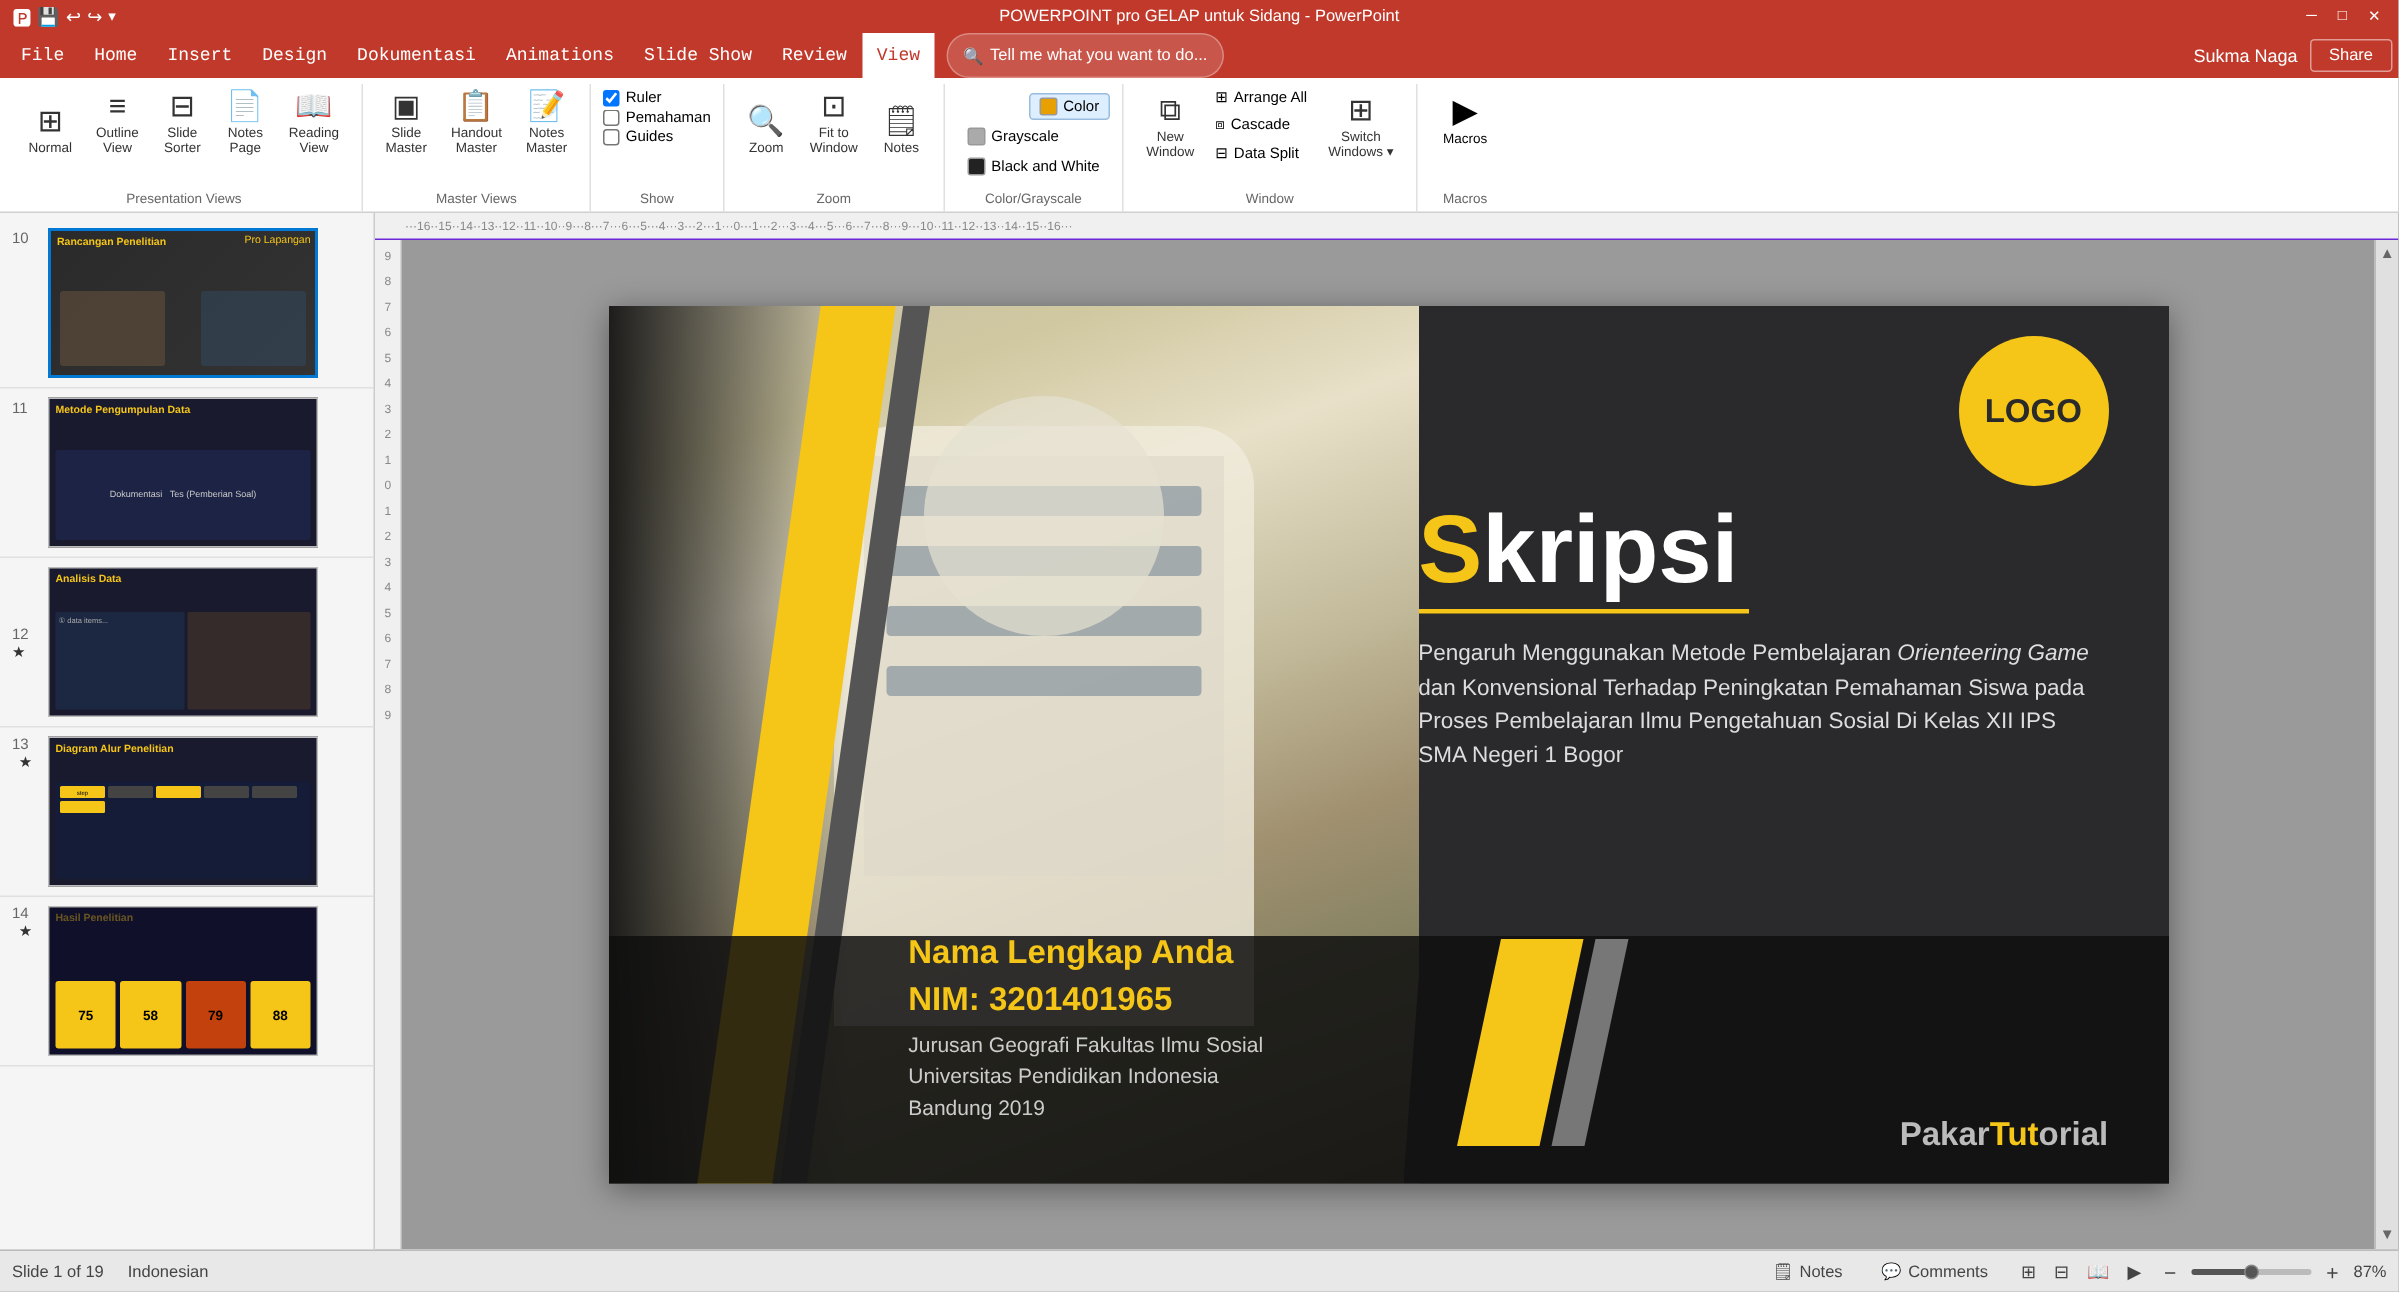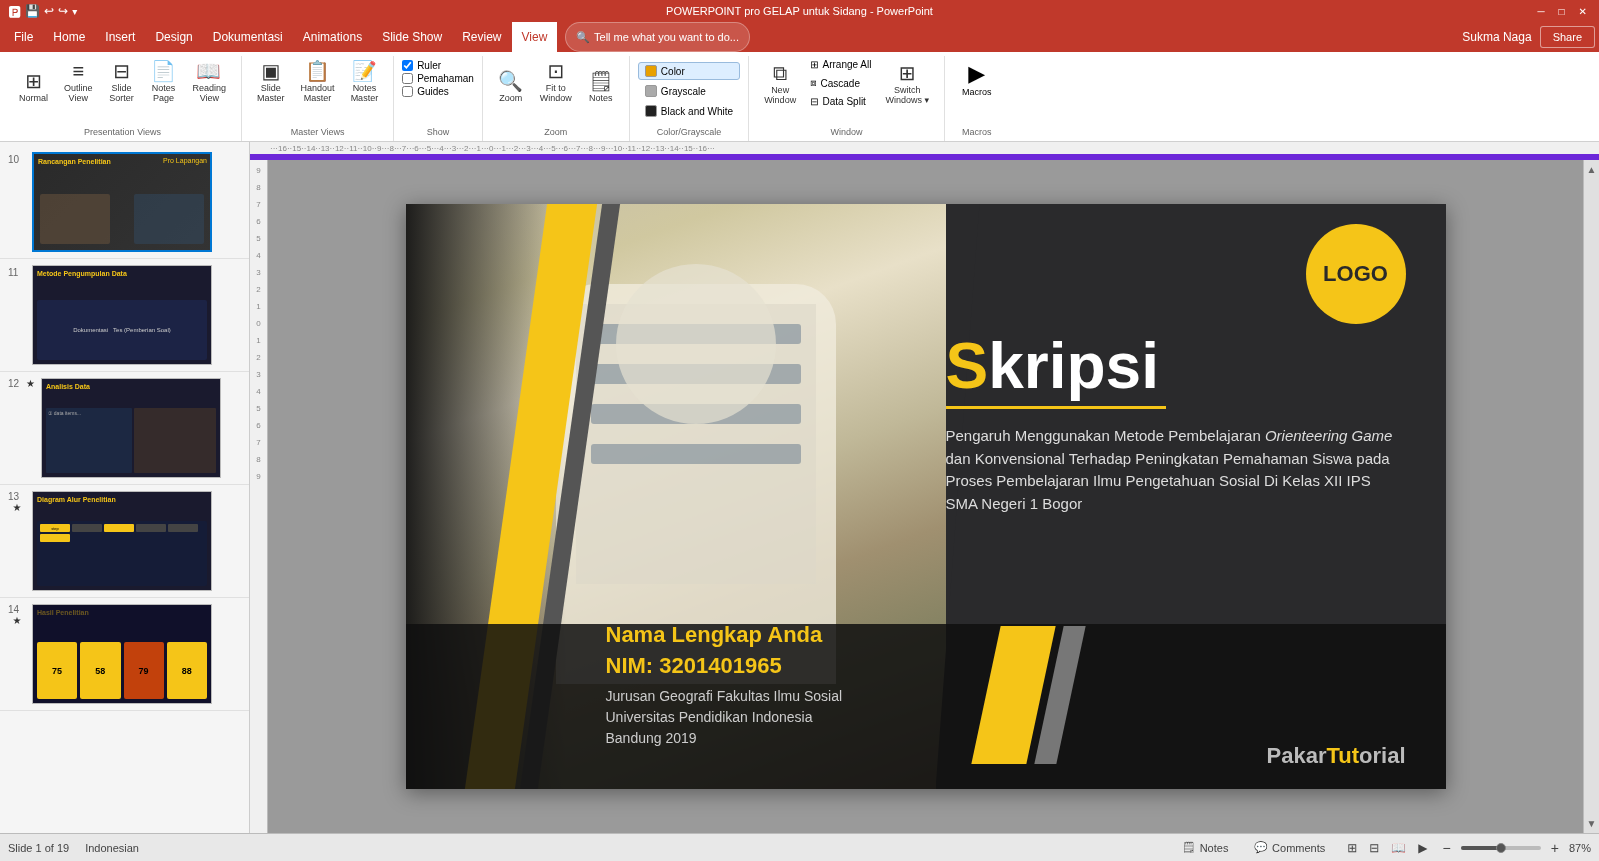--- a/index.html
+++ b/index.html
@@ -28,20 +28,21 @@
       align-items: stretch;
       padding: 0 4px;
     }
     .menu-item {
       color: white;
       padding: 0 10px;
       display: flex;
       align-items: center;
       font-size: 12px;
       cursor: pointer;
+      font-family: Liberation Mono, monospace;
     }
     .menu-item.active { background: white; color: #c0392b; }
 
     
     .ribbon {
       background: white;
       border-bottom: 1px solid #d0d0d0;
       display: flex;
       align-items: stretch;
       padding: 4px 4px 0 4px;
@@ -107,21 +108,21 @@
     .color-btn {
       display: flex;
       align-items: center;
       gap: 4px;
       padding: 2px 6px;
       border-radius: 3px;
       cursor: pointer;
       font-size: 10px;
       border: 1px solid transparent;
     }
-    .color-btn.active { background: #ddeeff; border-color: #99bbdd; }
+    .color-btn.active { background: #ddeeff; border-color: #99bbdd; margin-left: 48px; }
     .color-dot { width: 12px; height: 12px; border-radius: 2px; border: 1px solid #999; }
     .window-small-btn {
       display: flex;
       align-items: center;
       gap: 4px;
       padding: 2px 4px;
       cursor: pointer;
       border-radius: 2px;
       border: 1px solid transparent;
       font-size: 10px;
@@ -164,21 +165,21 @@
       flex: 1;
       background: #9a9a9a;
       display: flex;
       flex-direction: column;
       overflow: hidden;
       position: relative;
     }
     .ruler-h {
       height: 18px;
       background: #f0f0f0;
-      border-bottom: 6px solid #6d28d9;
+      border-bottom: 1px solid #6d28d9;
       display: flex;
       align-items: center;
       padding-left: 20px;
       font-size: 9px;
       color: #555;
       overflow: hidden;
       text-align: right;
     }
     .slide-area {
       flex: 1;
@@ -564,21 +565,21 @@
         <div style="font-size:10px;color:#666;min-width:18px;margin-top:2px;">11</div>
         <div class="slide-thumb" style="background:#1a1a2e;width:180px;height:100px;position:relative;border:1px solid #bbb;">
           <div style="position:absolute;top:4px;left:4px;font-size:7px;color:#f5c518;font-weight:bold;">Metode Pengumpulan Data</div>
           <div style="position:absolute;bottom:4px;left:4px;right:4px;height:60px;background:rgba(30,40,80,0.7);border-radius:2px;display:flex;align-items:center;justify-content:center;">
             <div style="font-size:6px;color:#ccc;text-align:center;">Dokumentasi &nbsp; Tes (Pemberian Soal)</div>
           </div>
         </div>
       </div>
 
       <div class="slide-item">
-        <div style="display:flex;align-items:flex-end;">
+        <div style="display:flex;flex-direction:column;align-items:flex-start;margin-top:40px;">
           <span style="font-size:10px;color:#666;min-width:18px;">12</span>
           <span style="font-size:10px;color:#333;">★</span>
         </div>
         <div class="slide-thumb" style="background:#1a1a2e;width:180px;height:100px;position:relative;border:1px solid #bbb;">
           <div style="position:absolute;top:4px;left:4px;font-size:7px;color:#f5c518;font-weight:bold;">Analisis Data</div>
           <div style="position:absolute;bottom:4px;left:4px;right:4px;height:65px;display:flex;gap:2px;">
             <div style="flex:1;background:rgba(30,50,80,0.6);border-radius:1px;font-size:5px;color:#aaa;padding:2px;">① data items...</div>
             <div style="flex:1;background:rgba(80,60,40,0.5);border-radius:1px;"></div>
           </div>
         </div>
@@ -605,21 +606,21 @@
       </div>
 
       <div class="slide-item">
         <div style="display:flex;flex-direction:column;align-items:center;">
           <span style="font-size:10px;color:#666;min-width:18px;">14</span>
           <span style="font-size:10px;color:#333;">★</span>
         </div>
         <div class="slide-thumb" style="background:#1a1a2e;width:180px;height:100px;position:relative;border:1px solid #bbb;">
           <div style="position:absolute;top:4px;left:4px;font-size:7px;color:#f5c518;font-weight:bold;">Hasil Penelitian</div>
           <div style="position:absolute;top:0;left:0;width:100%;height:100%;background:rgba(10,10,40,0.6);"></div>
-          <div style="position:absolute;bottom:4px;left:4px;right:4px;height:57px;display:flex;gap:3px;z-index:2;">
+          <div style="position:absolute;bottom:4px;left:4px;right:4px;height:45px;display:flex;gap:3px;z-index:2;">
             <div style="flex:1;background:#f5c518;border-radius:2px;display:flex;align-items:center;justify-content:center;font-size:9px;font-weight:bold;color:#000;">75</div>
             <div style="flex:1;background:#f5c518;border-radius:2px;display:flex;align-items:center;justify-content:center;font-size:9px;font-weight:bold;color:#000;">58</div>
             <div style="flex:1;background:#c2410c;border-radius:2px;display:flex;align-items:center;justify-content:center;font-size:9px;font-weight:bold;color:#000;">79</div>
             <div style="flex:1;background:#f5c518;border-radius:2px;display:flex;align-items:center;justify-content:center;font-size:9px;font-weight:bold;color:#000;">88</div>
           </div>
         </div>
       </div>
 
     </div>
   </div>

